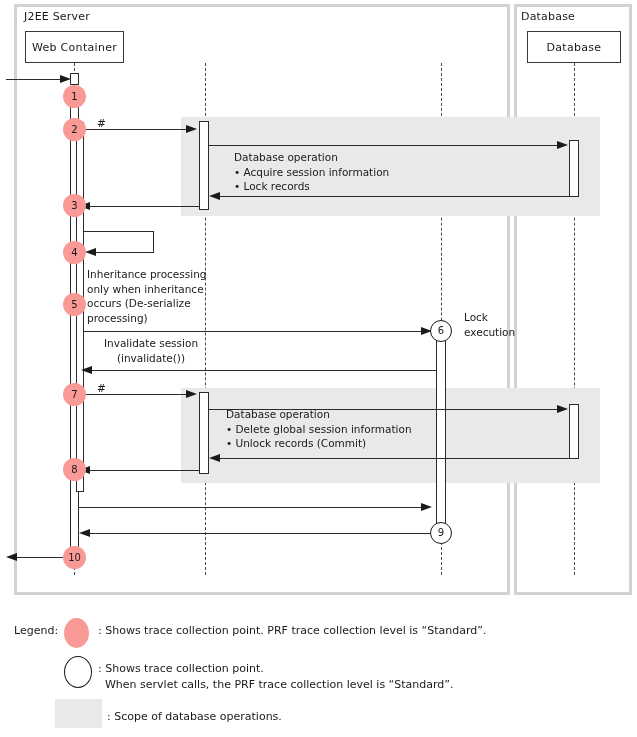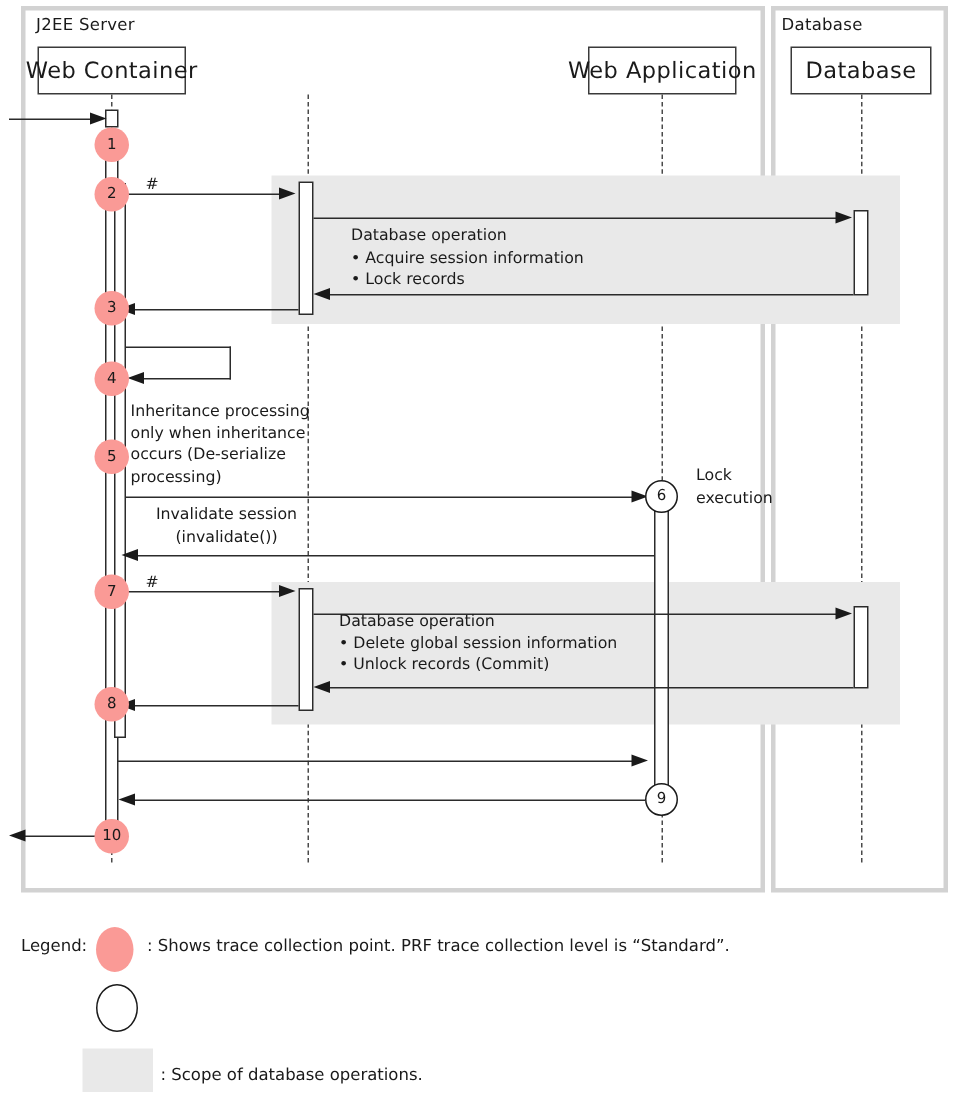--- a/index.html
+++ b/index.html
@@ -39,21 +39,21 @@
 
   
   .participant {
     position: absolute;
     box-sizing: border-box;
     border: 1.6px solid #3a3a3a;
     background: #ffffff;
     display: flex;
     align-items: center;
     justify-content: center;
-    font-size: 15px;
+    font-size: 11px;
     letter-spacing: 0.3px;
     color: #1a1a1a;
     white-space: nowrap;
   }
 
   
   .lifeline {
     position: absolute;
     width: 0;
     border-left: 1.4px dashed #4a4a4a;
@@ -161,21 +161,20 @@
 
 <div id="stage">
 
   <div class="container-box abs" style="left:14px; top:4px; width:496px; height:591px;"></div>
   <div class="container-label" style="left:24px; top:10px;">J2EE Server</div>
 
   <div class="container-box abs" style="left:514px; top:4px; width:118px; height:591px;"></div>
   <div class="container-label" style="left:521px; top:10px;">Database</div>
 
   <div class="participant" style="left:25px; top:31px; width:99px; height:32px;">Web Container</div>
-  <div class="participant" style="left:392px; top:31px; width:99px; height:32px;">Web Application</div>
   <div class="participant" style="left:527px; top:31px; width:94px; height:32px;">Database</div>
 
   <div class="lifeline" style="left:74px; top:63px; height:512px;"></div>
   <div class="lifeline" style="left:205px; top:63px; height:512px;"></div>
   <div class="lifeline" style="left:441px; top:63px; height:512px;"></div>
   <div class="lifeline" style="left:574px; top:63px; height:512px;"></div>
 
   <div class="scope" style="left:181px; top:117px; width:419px; height:99px;"></div>
   <div class="scope" style="left:181px; top:388px; width:419px; height:95px;"></div>
 
@@ -272,18 +271,20 @@
   <div class="marker filled" style="left:63px; top:458px; width:23px; height:23px;">8</div>
   <div class="marker hollow" style="left:430px; top:522px; width:22px; height:22px;">9</div>
   <div class="marker filled" style="left:63px; top:546px; width:23px; height:23px;">10</div>
 
   <div class="legend-text" style="left:14px; top:623px;">Legend:</div>
 
   <div class="legend-swatch-circle-filled" style="left:64px; top:618px; width:25px; height:30px;"></div>
   <div class="legend-text" style="left:98px; top:623px;text-align:center;">: Shows trace collection point. PRF trace collection level is “Standard”.</div>
 
   <div class="legend-swatch-circle-hollow" style="left:64px; top:656px; width:28px; height:32px;"></div>
+  <div class="legend-text" style="left:98px; top:661px;">: Shows trace collection point.
+  When servlet calls, the PRF trace collection level is “Standard”.</div>
 
   <div class="legend-swatch-rect" style="left:55px; top:699px; width:47px; height:29px;"></div>
   <div class="legend-text" style="left:107px; top:709px;">: Scope of database operations.</div>
 
 
 </div>
 
 </body></html>

